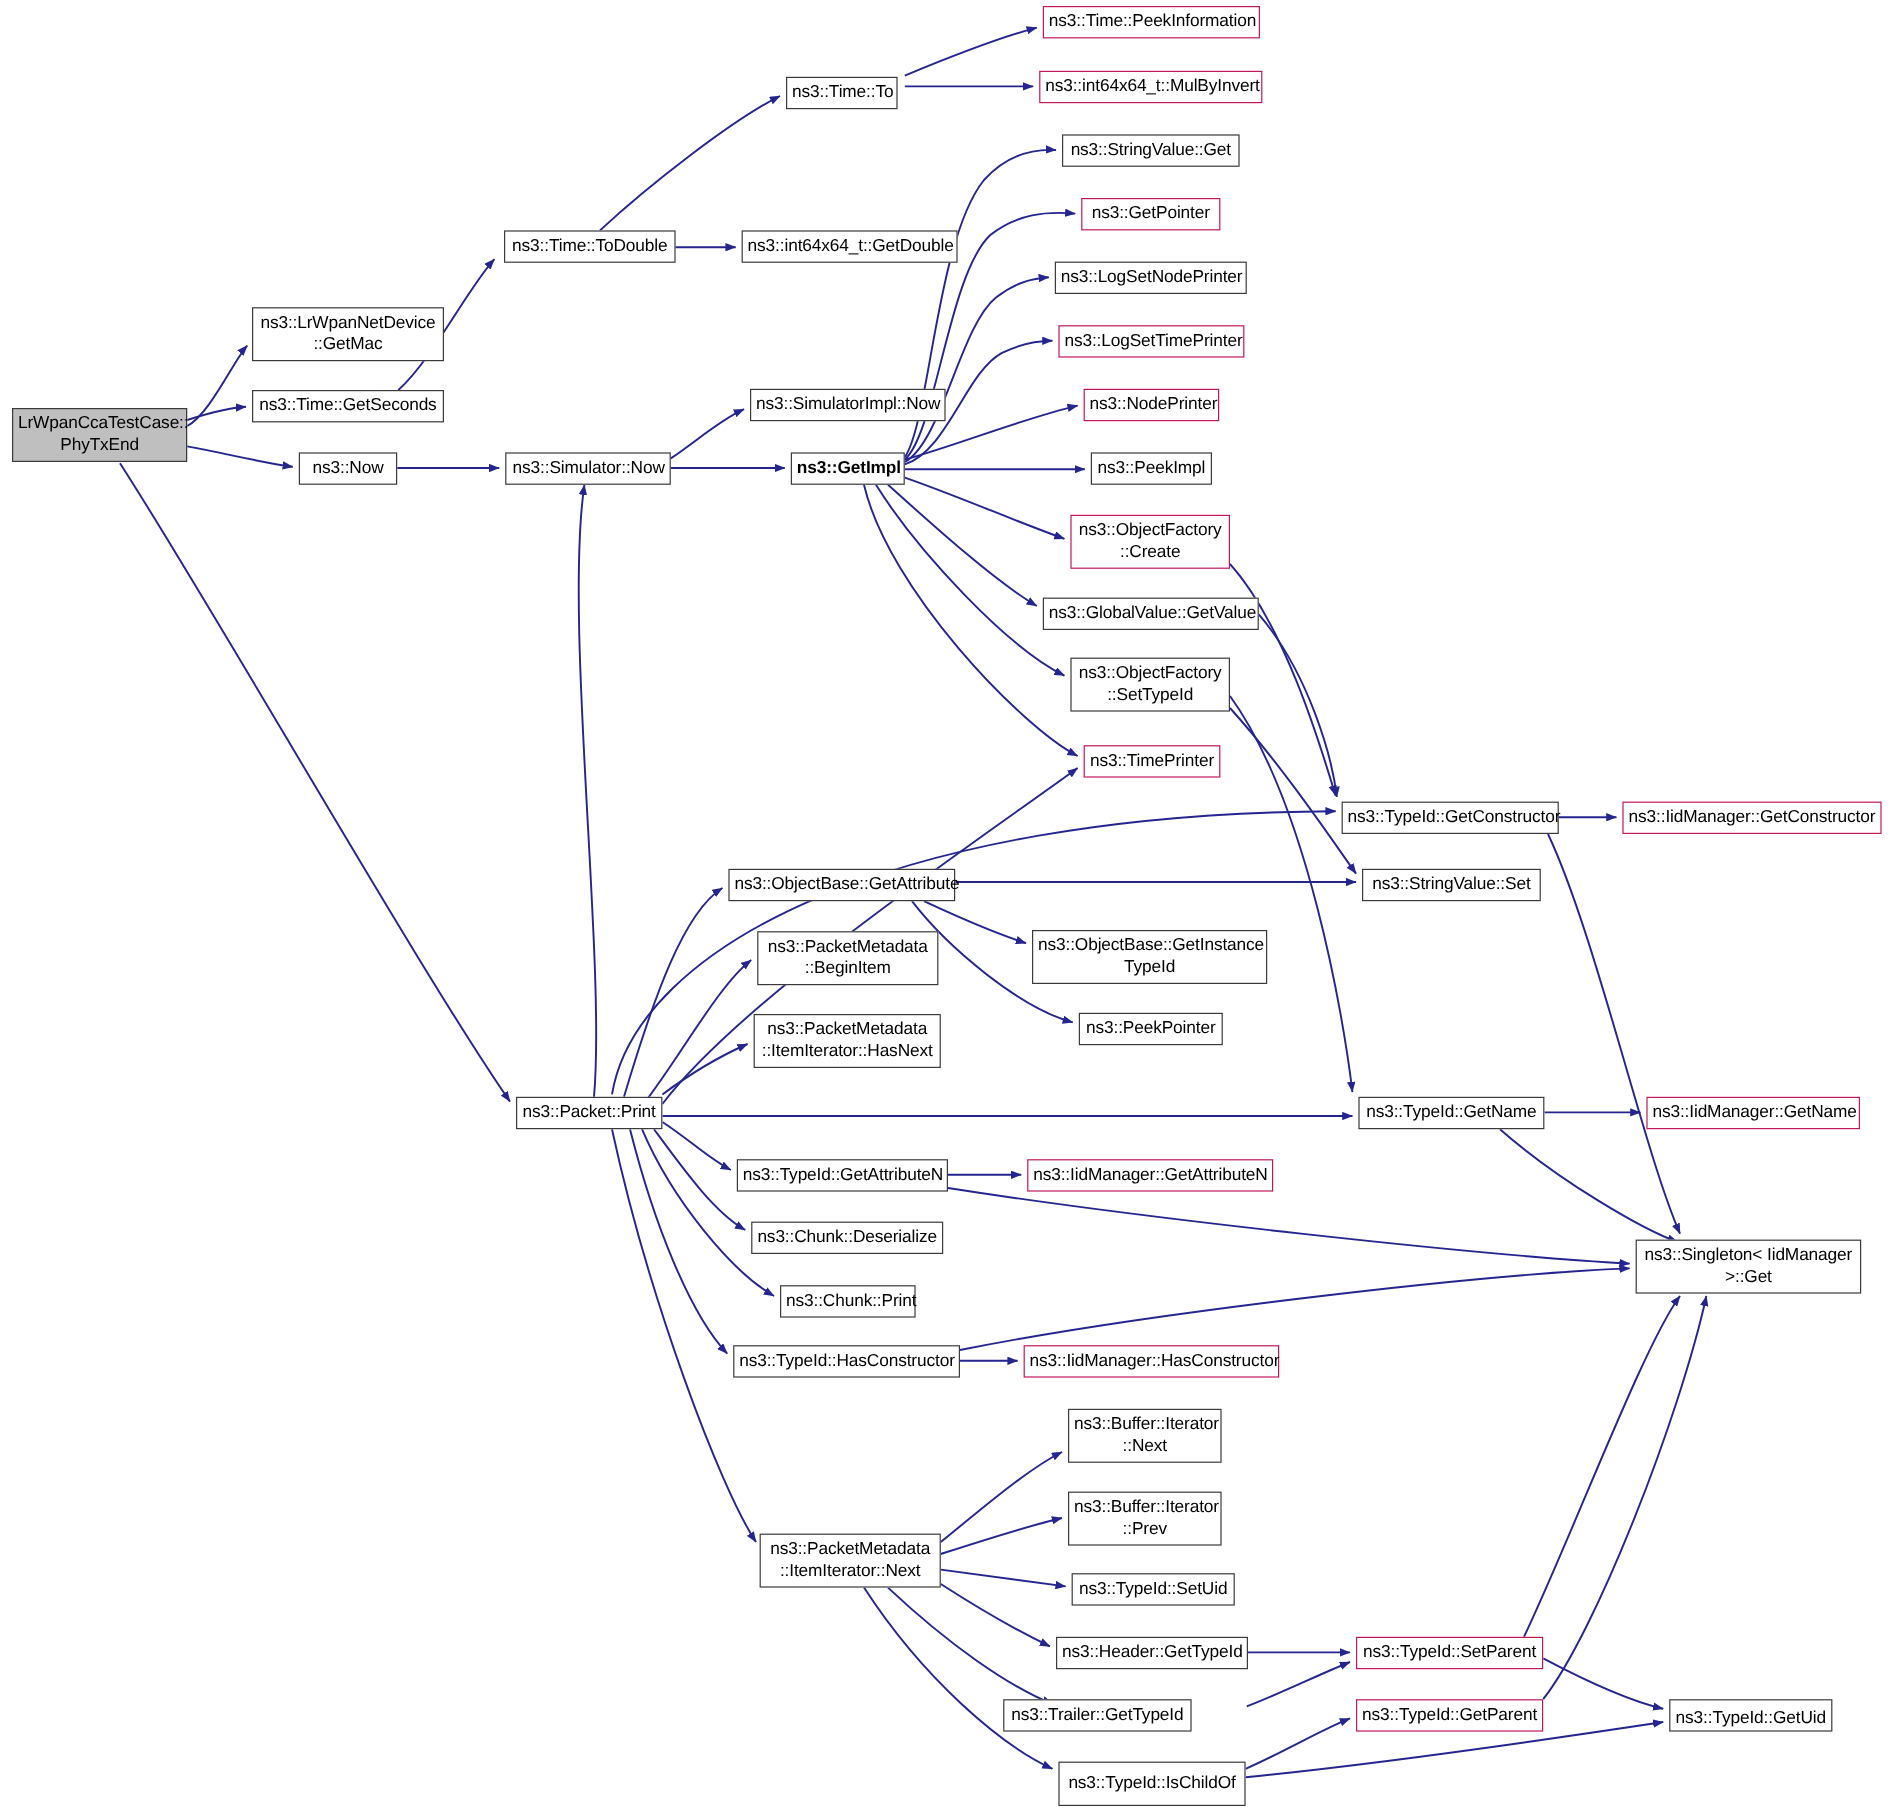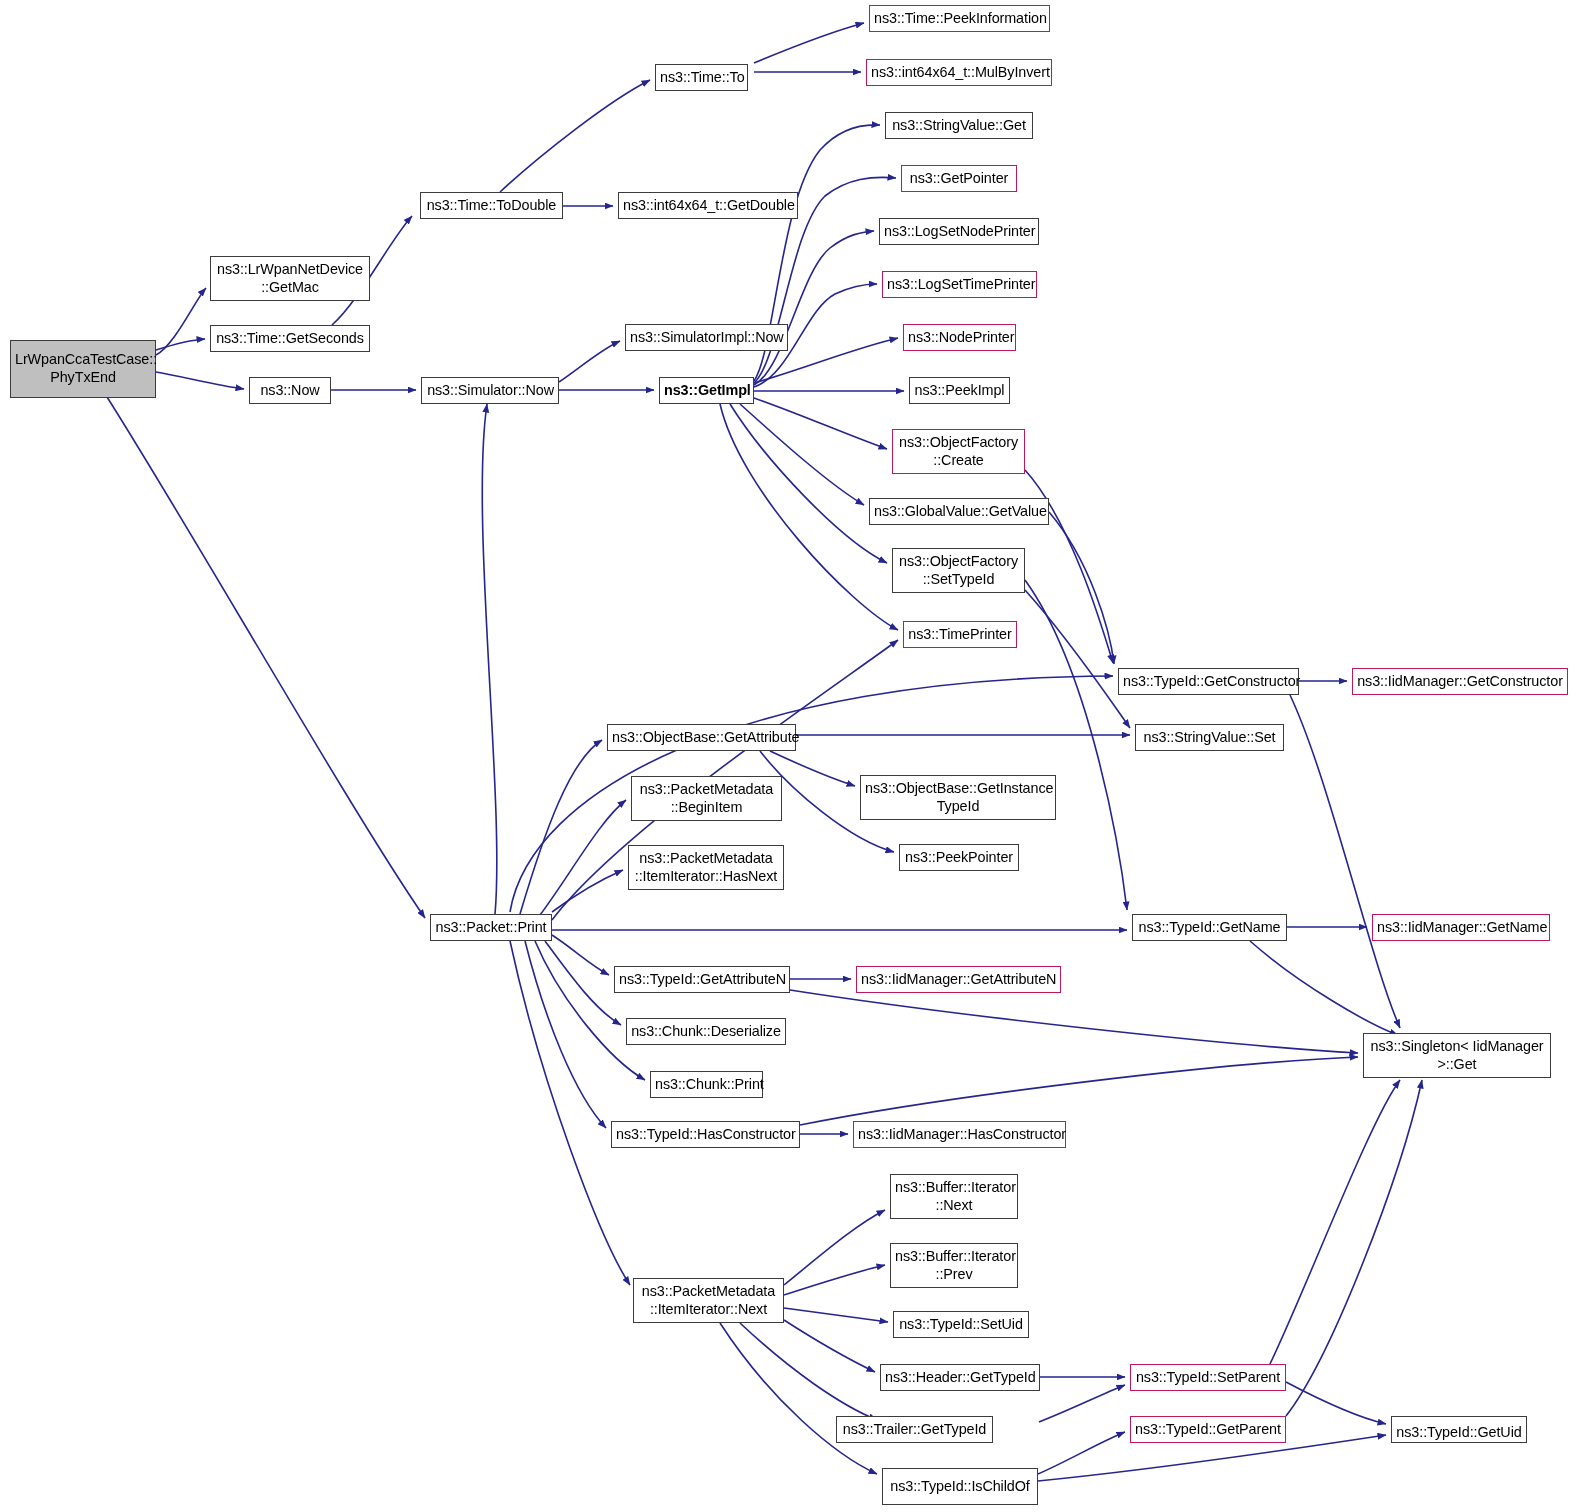--- a/index.html
+++ b/index.html
@@ -123,21 +123,21 @@
         <path d="M1040,1377 L1125,1377" stroke="#25258f" marker-end="url(#arrowhead)"></path>
         <path d="M1039,1422 C1070,1410 1100,1395 1125,1385" stroke="#25258f" marker-end="url(#arrowhead)"></path>
         <path d="M1038,1474 C1070,1460 1100,1442 1125,1432" stroke="#25258f" marker-end="url(#arrowhead)"></path>
         <path d="M1270,1364 C1310,1280 1370,1120 1400,1080" stroke="#25258f" marker-end="url(#arrowhead)"></path>
         <path d="M1286,1382 C1320,1400 1360,1418 1386,1424" stroke="#25258f" marker-end="url(#arrowhead)"></path>
         <path d="M1286,1416 C1330,1360 1400,1180 1422,1080" stroke="#25258f" marker-end="url(#arrowhead)"></path>
         <path d="M1038,1481 C1150,1470 1320,1445 1386,1435" stroke="#25258f" marker-end="url(#arrowhead)"></path>
       </g>
   </svg>
   <div id="node-layer">
-      <div class="node root" style="left: 10px; top: 340px; width: 146px; height: 58px;"><span class="node-label">LrWpanCcaTestCase::
+      <div class="node root" style="left: 10px; top: 340px; width: 146px; height: 45px;"><span class="node-label">LrWpanCcaTestCase::
 PhyTxEnd</span></div>
       <div class="node" style="left: 210px; top: 256px; width: 160px; height: 45px;"><span class="node-label">ns3::LrWpanNetDevice
 ::GetMac</span></div>
       <div class="node" style="left: 210px; top: 325px; width: 160px; height: 27px;"><span class="node-label">ns3::Time::GetSeconds</span></div>
       <div class="node" style="left: 249px; top: 377px; width: 82px; height: 27px;"><span class="node-label">ns3::Now</span></div>
       <div class="node" style="left: 420px; top: 192px; width: 143px; height: 27px;"><span class="node-label">ns3::Time::ToDouble</span></div>
       <div class="node" style="left: 421px; top: 377px; width: 138px; height: 27px; text-align: right;"><span class="node-label">ns3::Simulator::Now</span></div>
       <div class="node" style="left: 655px; top: 64px; width: 93px; height: 27px;"><span class="node-label">ns3::Time::To</span></div>
       <div class="node" style="left: 618px; top: 192px; width: 180px; height: 27px;"><span class="node-label">ns3::int64x64_t::GetDouble</span></div>
       <div class="node" style="left: 625px; top: 324px; width: 163px; height: 27px;"><span class="node-label">ns3::SimulatorImpl::Now</span></div>

